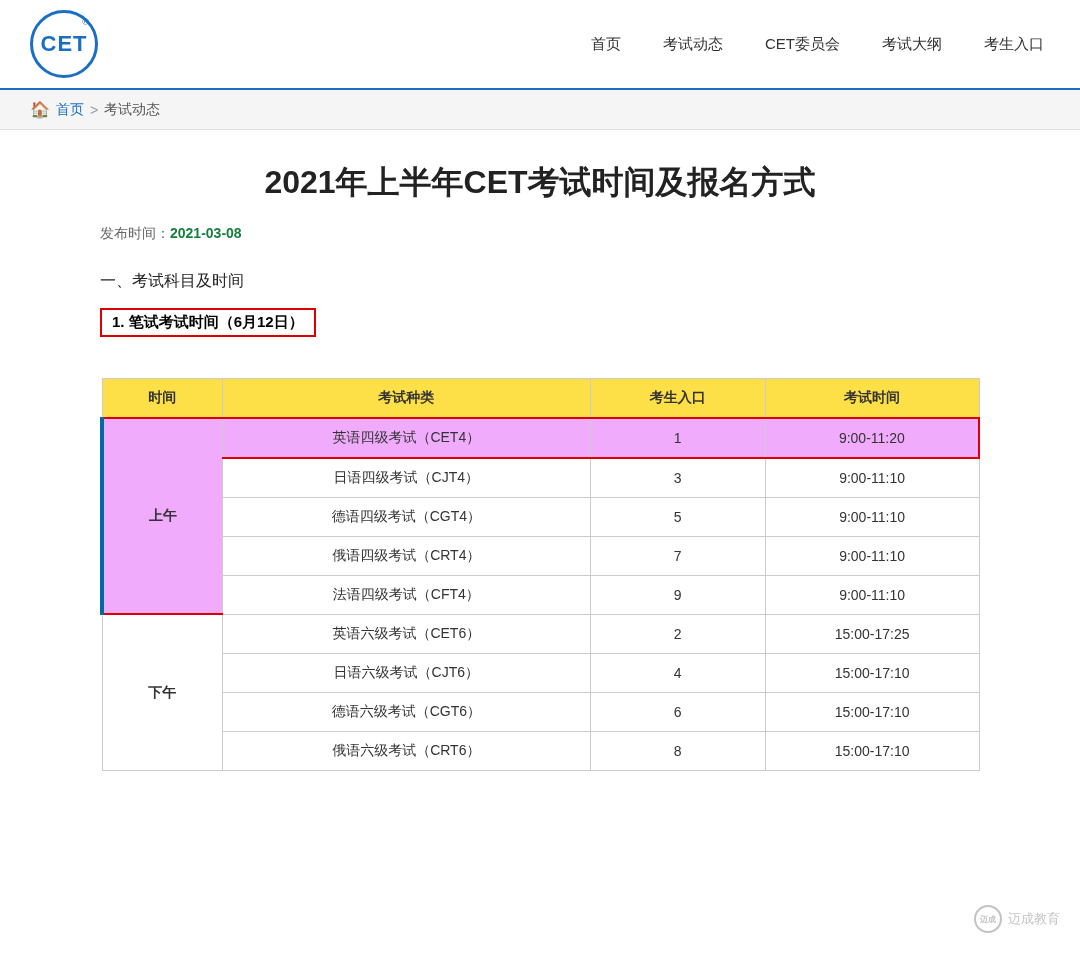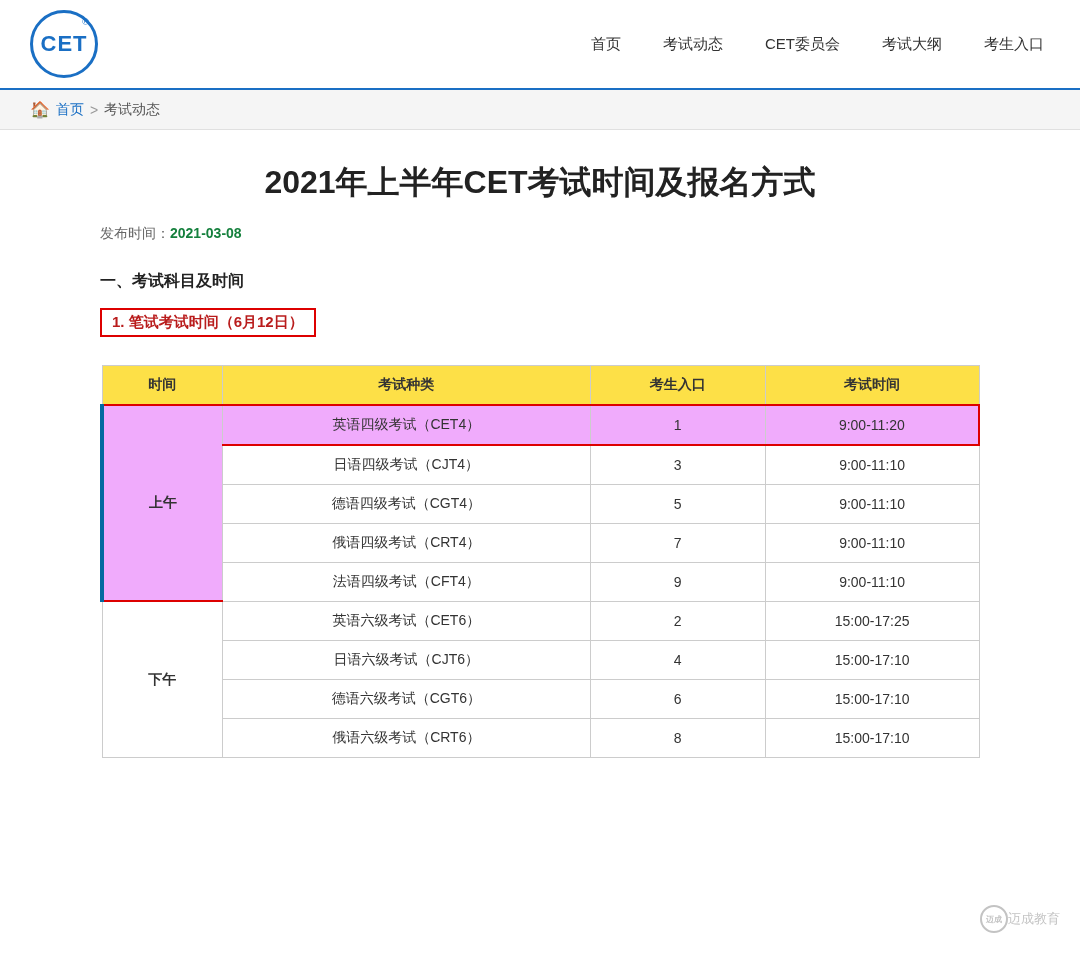--- a/index.html
+++ b/index.html
@@ -96,32 +96,32 @@
     .publish-info {
       font-size: 14px;
       color: #666;
       margin-bottom: 28px;
     }
     .publish-info strong {
       color: #15803d;
     }
     .section-title {
       font-size: 16px;
-      font-weight: bold;
+      font-weight: normal;
       color: #222;
       margin-bottom: 16px;
     }
     .sub-section-label {
       display: inline-block;
       border: 2px solid #d00;
-      color: #b91c1c;
+      color: #000000;
       padding: 3px 10px;
       font-size: 15px;
       font-weight: bold;
-      margin-bottom: 14px;
+      margin-bottom: 27px;
     }
 
     
     .exam-table {
       width: 100%;
       border-collapse: collapse;
       margin-bottom: 20px;
     }
     .exam-table th {
       background: #fde047;
@@ -160,20 +160,21 @@
     
     .watermark {
       position: fixed;
       bottom: 20px;
       right: 20px;
       opacity: 0.5;
       font-size: 13px;
       color: #888;
       display: flex;
       align-items: center;
+      gap: 6px;
     }
     .watermark-logo {
       width: 28px;
       height: 28px;
       border-radius: 50%;
       border: 2px solid #888;
       display: flex;
       align-items: center;
       justify-content: center;
       font-size: 8px;

